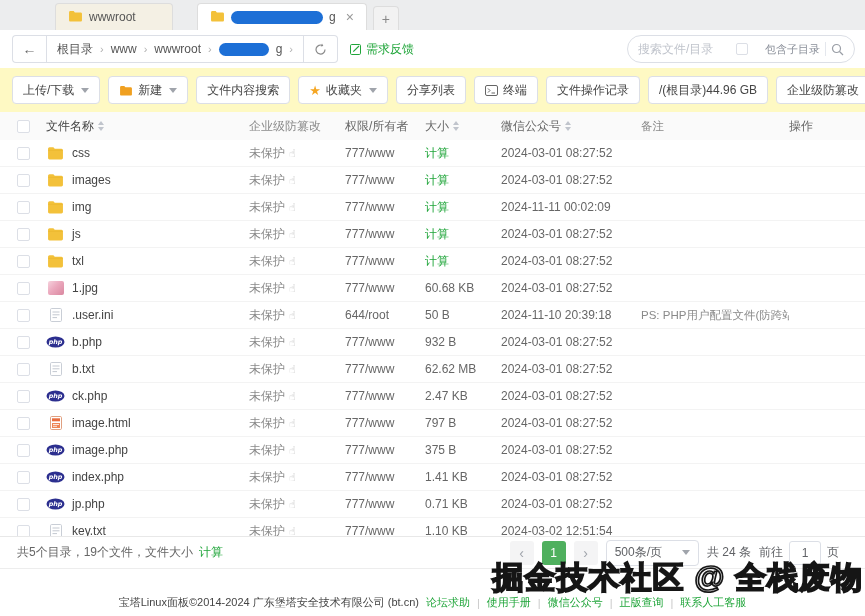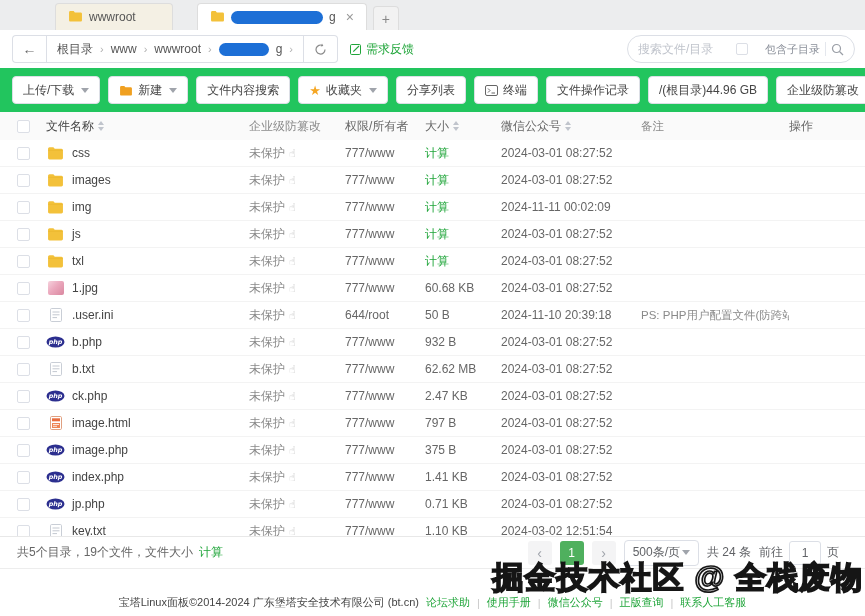--- a/index.html
+++ b/index.html
@@ -29,21 +29,21 @@
   .refresh-btn { width:34px; height:28px; border:1px solid #dcdfe6; border-left:none; border-radius:0 4px 4px 0; display:flex; align-items:center; justify-content:center; }
   .feedback { display:flex; align-items:center; gap:4px; color:#20a53a; margin-left:12px; cursor:pointer; }
   .searchbox { margin-left:auto; width:228px; height:28px; border:1px solid #dcdfe6; border-radius:14px; display:flex; align-items:center; padding:0 10px; gap:5px; }
   .searchbox input { border:none; outline:none; flex:1; min-width:20px; font-size:12px; color:#555; font-family:inherit; }
   .searchbox input::placeholder { color:#c0c4cc; }
   .chk { width:12px; height:12px; border:1px solid #dcdfe6; border-radius:2px; background:#fff; flex:0 0 auto; }
   .chk-label { color:#8a8f99; white-space:nowrap; font-size:11px;margin-left:12px; }
   .search-divider { width:1px; height:14px; background:#e4e7ed; }
 
   
-  .toolbar { height:44px; display:flex; align-items:center; padding:0 10px 0 12px; gap:8px; flex:0 0 auto; background:#22c55e; }
+  .toolbar { height:44px; display:flex; align-items:center; padding:0 10px 0 12px; gap:8px; flex:0 0 auto; background:#fef9c3; }
   .tbtn { height:28px; border:1px solid #dcdfe6; border-radius:4px; background:#fff; display:flex; align-items:center; gap:5px; padding:0 10px; color:#454545; white-space:nowrap; cursor:pointer; font-size:12px; }
   .caret { width:0; height:0; border-left:4px solid transparent; border-right:4px solid transparent; border-top:5px solid #a0a4ab; margin-left:2px; }
   .star { color:#f5a623; font-size:13px; line-height:1; }
 
   
   .thead { height:28px; background:#fafafa; display:flex; align-items:center; color:#909399; flex:0 0 auto; }
   .tbody { height:396px; overflow:hidden; flex:0 0 auto; }
   .trow { height:27px; display:flex; align-items:center; border-bottom:1px solid #f3f3f3; background:#fff; }
   .cell { padding-right:6px; overflow:hidden; white-space:nowrap; }
   .c-check { width:46px; padding-left:17px; display:flex; align-items:center; }
@@ -74,21 +74,21 @@
   .trow[data-type="html"]   .i-html { display:inline-block; }
   .thumb-jpg { width:16px; height:14px; border-radius:2px; background:linear-gradient(135deg,#f6d2dd 0%,#eba8bd 45%,#d9879f 100%); display:inline-block; }
 
   
   .list-footer { height:32px; border-top:1px solid #e8e8e8; display:flex; align-items:center; padding:0 26px 0 17px; flex:0 0 auto; background:#fff; color:#666; }
   .summary { display:flex; gap:6px; align-items:center; }
   .green-link { color:#20a53a; cursor:pointer; }
   .pager { margin-left:auto; display:flex; align-items:center; gap:8px; }
   .pg-btn { width:24px; height:24px; background:#f4f4f5; border-radius:3px; color:#a0a4ab; display:flex; align-items:center; justify-content:center; font-size:14px; }
   .pg-cur { width:24px; height:24px; background:#4fb05e; border-radius:3px; color:#fff; display:flex; align-items:center; justify-content:center; }
-  .pg-size { height:26px; border:1px solid #dcdfe6; border-radius:4px; display:flex; align-items:center; gap:0; padding:0 8px; color:#606266; }
+  .pg-size { height:26px; border:1px solid #dcdfe6; border-radius:4px; display:flex; align-items:center; gap:18px; padding:0 8px; color:#606266; }
   .pg-total { color:#606266; }
   .pg-goto { display:flex; align-items:center; gap:6px; color:#606266; }
   .pg-input { width:32px; height:24px; border:1px solid #dcdfe6; border-radius:3px; display:flex; align-items:center; justify-content:center; color:#606266; }
 
   
   .bottombar { flex:1; border-top:1px solid #ededed; display:flex; align-items:flex-end; justify-content:center; padding-bottom:6px; background:#fff; }
   .copy { display:flex; align-items:center; gap:7px; font-size:11px; color:#454545; }
   .copy a { color:#20a53a; text-decoration:none; }
   .copy .bar { color:#c8c8c8; }
 

